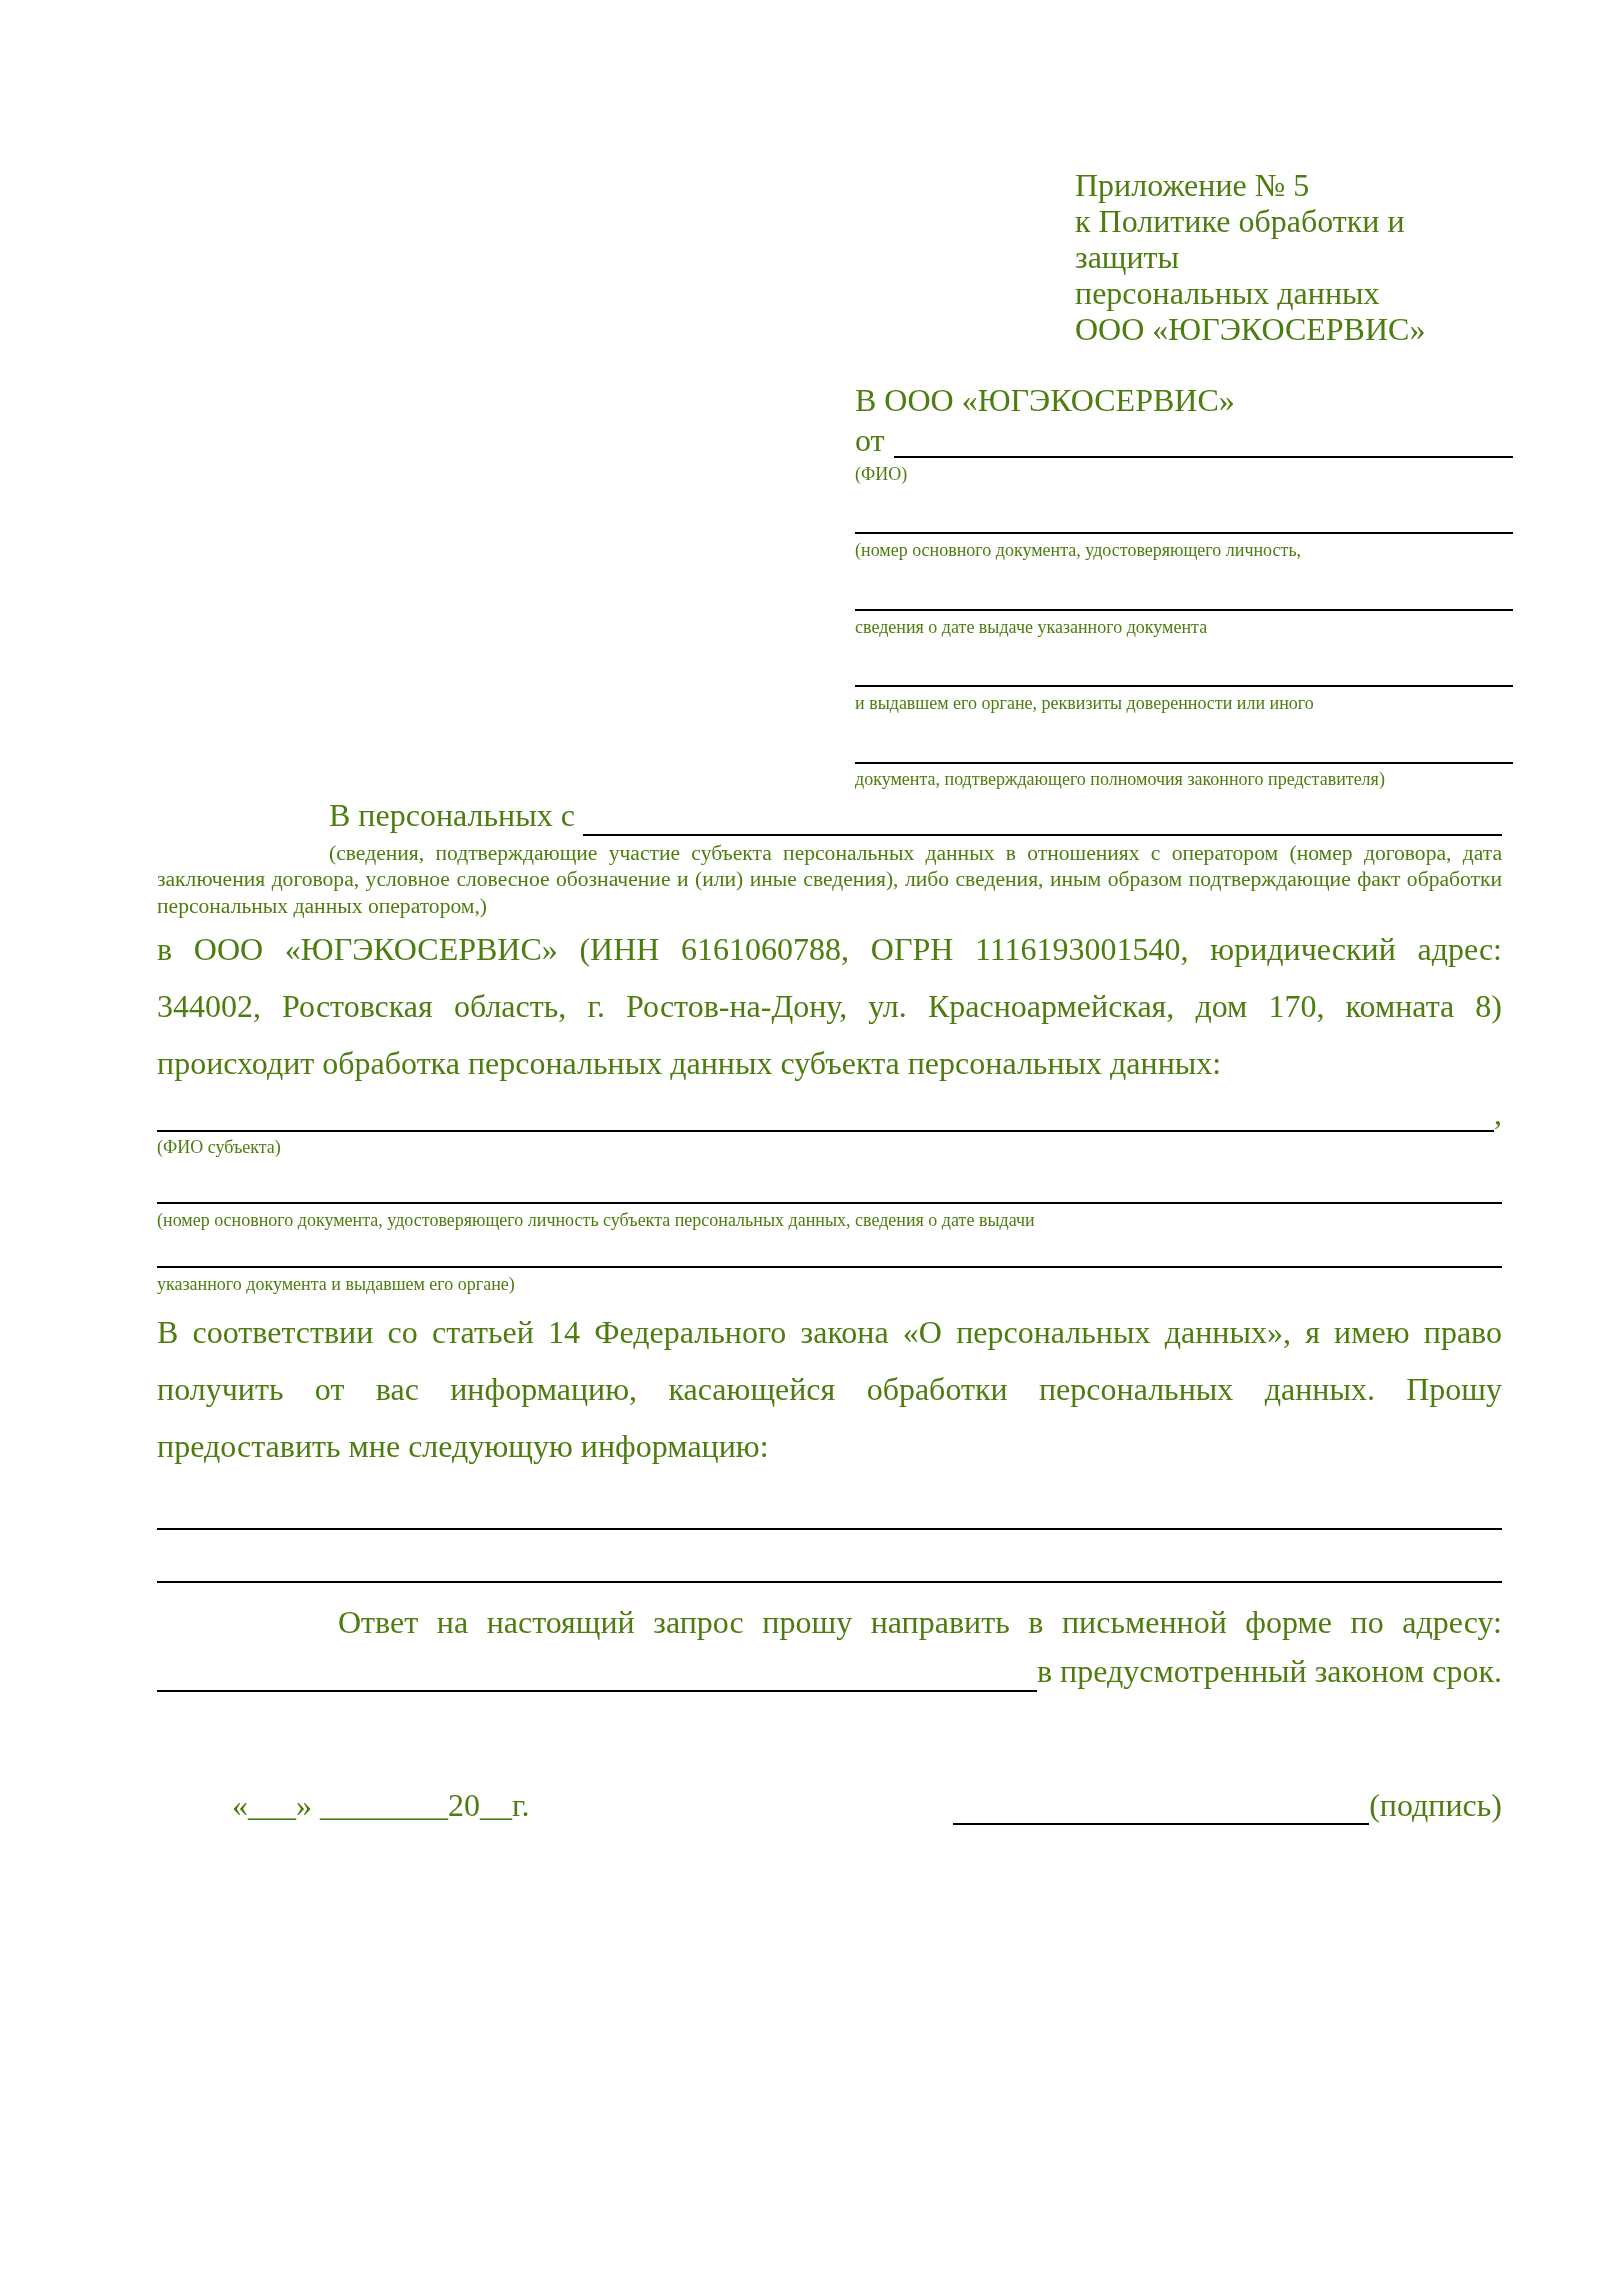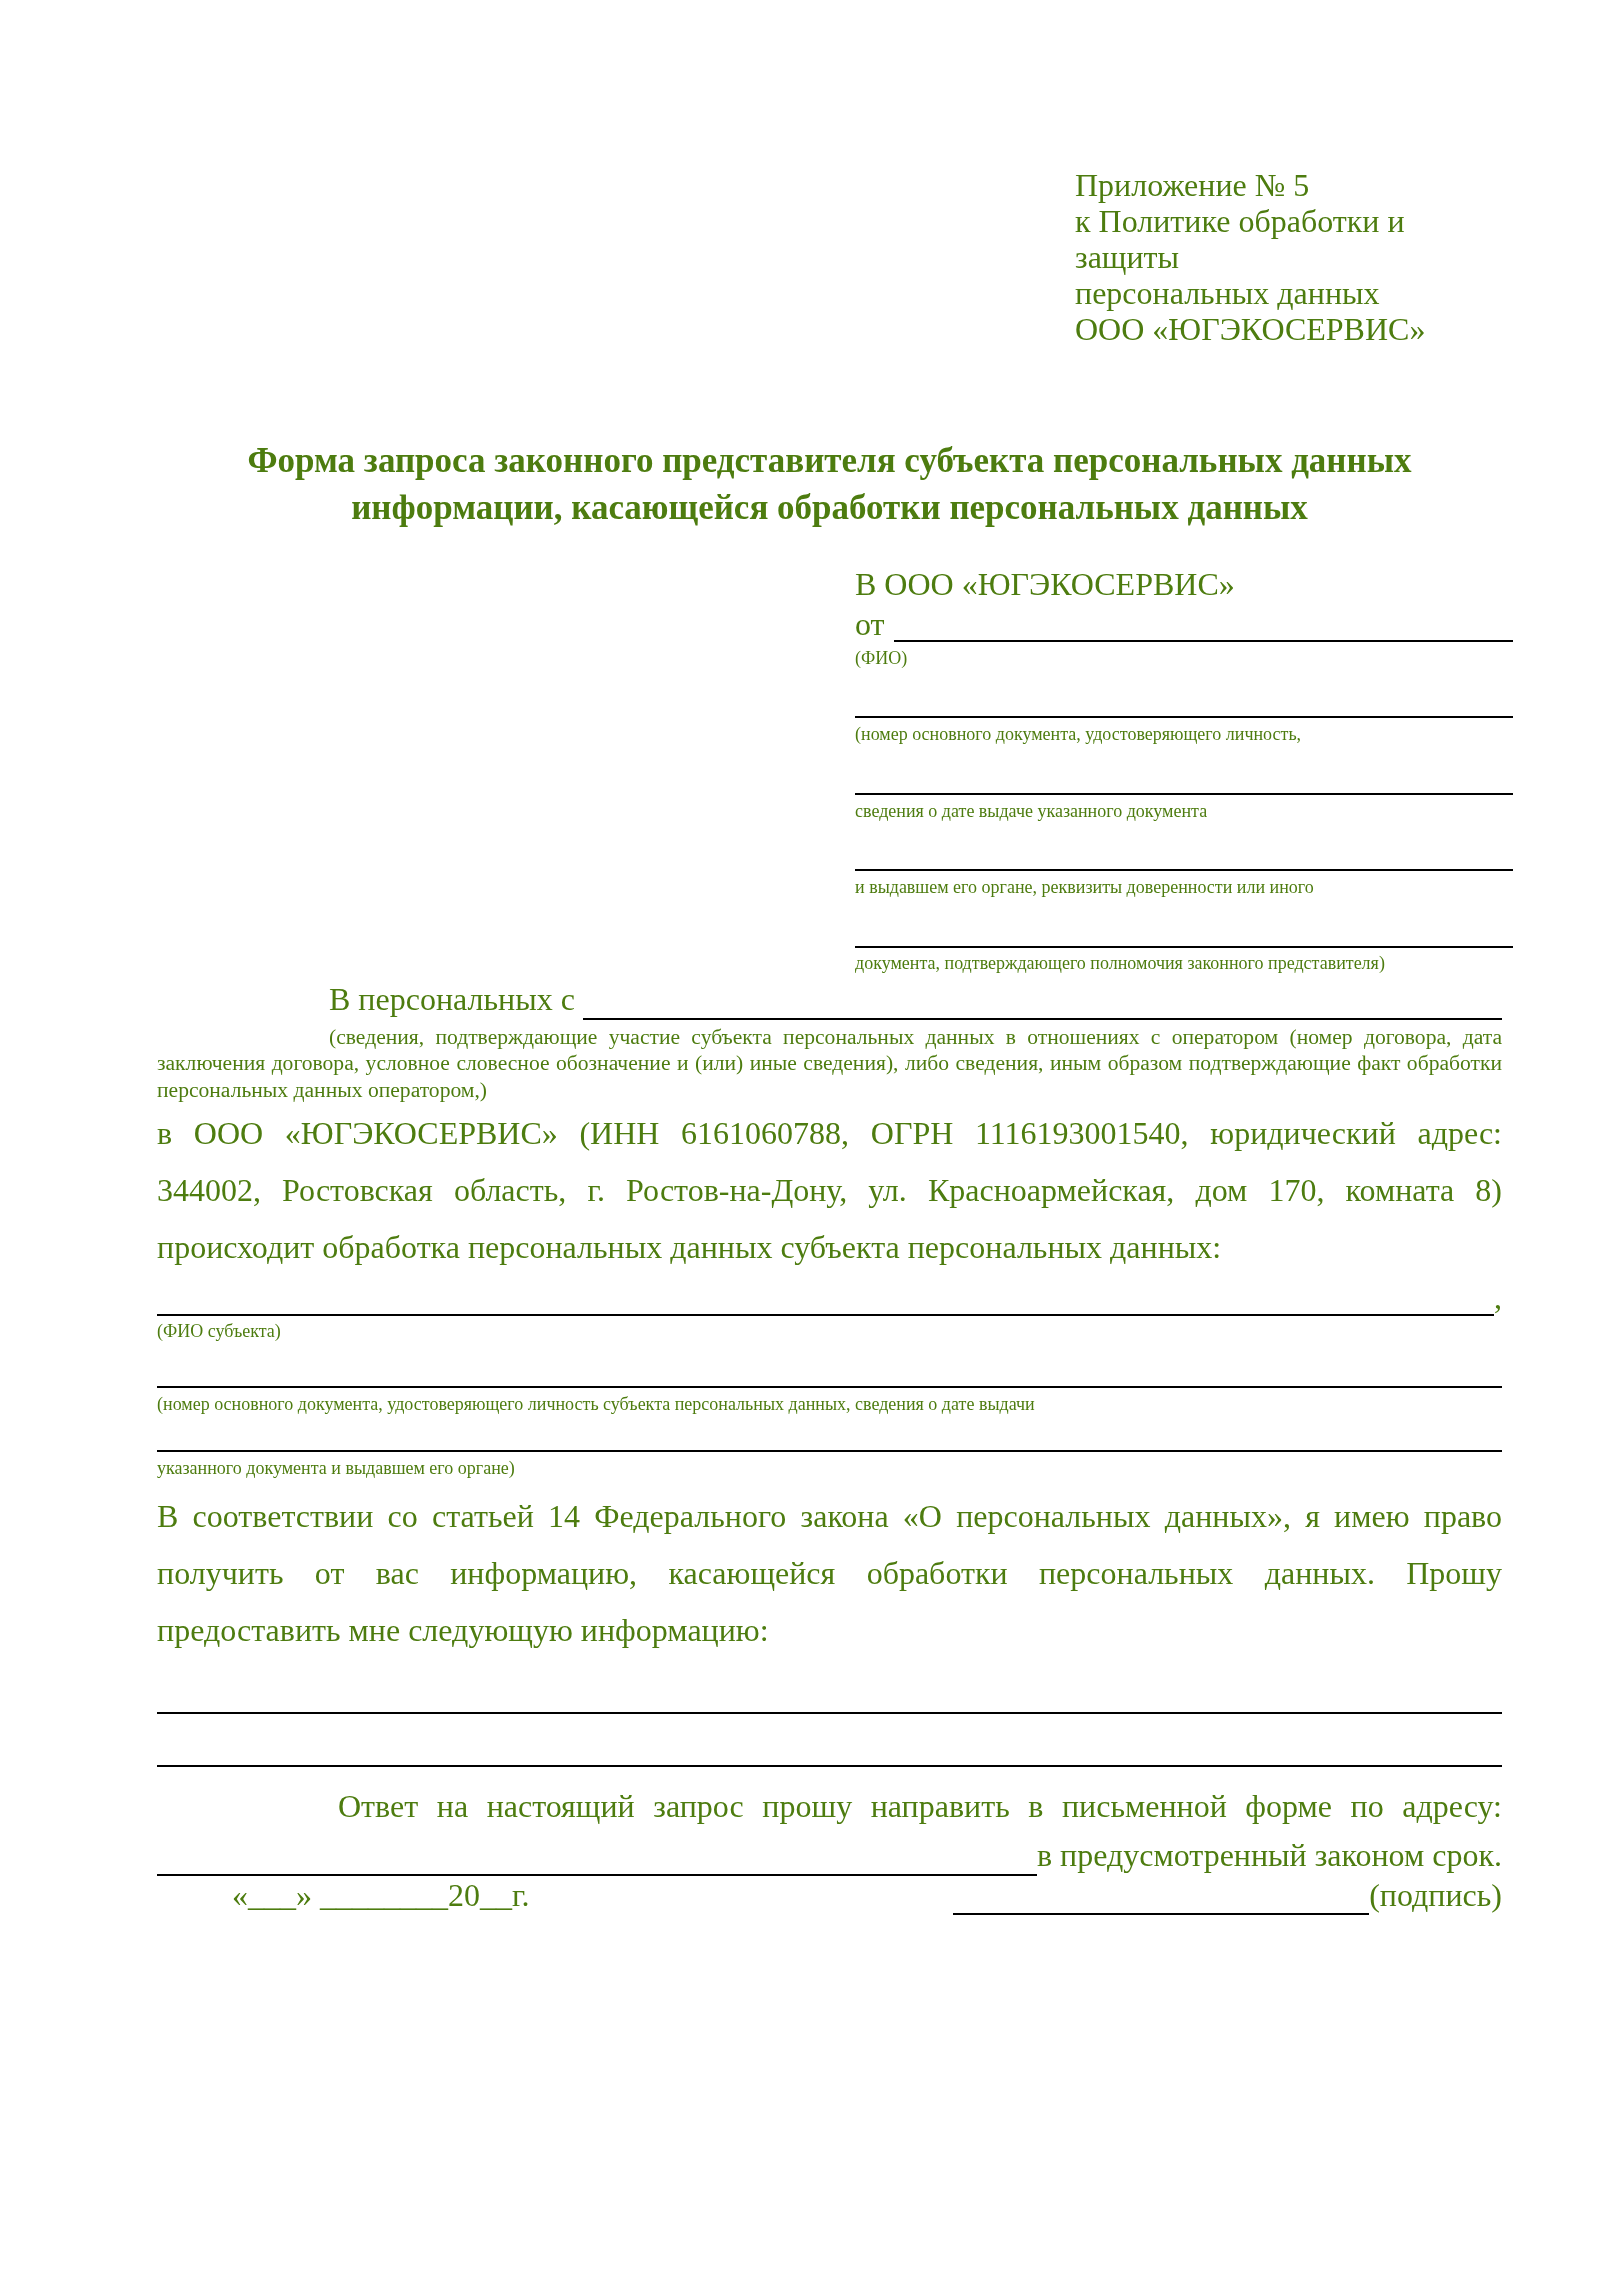--- a/index.html
+++ b/index.html
@@ -79,20 +79,21 @@
     margin-top: 13.7px;
     text-indent: 181px;
     text-align: justify;
     text-align-last: justify;
     line-height: 53px;
   }
   .reply2 { height: 43px; }
   .reply2 .tail { line-height: 41px; white-space: nowrap; }
   
   .footer {
+    margin-top: 94px;
     display: flex;
     align-items: flex-end;
     justify-content: space-between;
   }
   .date { margin-left: 75px; line-height: 39px; white-space: nowrap; }
   .sig { display: flex; align-items: flex-end; }
   .sigline { width: 416px; height: 33px; }
   .sigcap { line-height: 39px; white-space: nowrap; }
 </style>
 </head>
@@ -100,24 +101,20 @@
 
 <div class="page">
 
   <div class="appendix">
     <div>Приложение № 5</div>
     <div>к Политике обработки и защиты</div>
     <div>персональных данных</div>
     <div>ООО «ЮГЭКОСЕРВИС»</div>
   </div>
 
-  <div class="title">
-    <div>Форма запроса законного представителя субъекта персональных данных</div>
-    <div>информации, касающейся обработки персональных данных</div>
-  </div>
 
   <div class="addressee">
     <div class="addr-to">В ООО «ЮГЭКОСЕРВИС»</div>
 
     <div class="row addr-from">
       <span class="lbl">от</span>
       <span class="u flexline"></span>
     </div>
     <div class="cap">(ФИО)</div>
 

